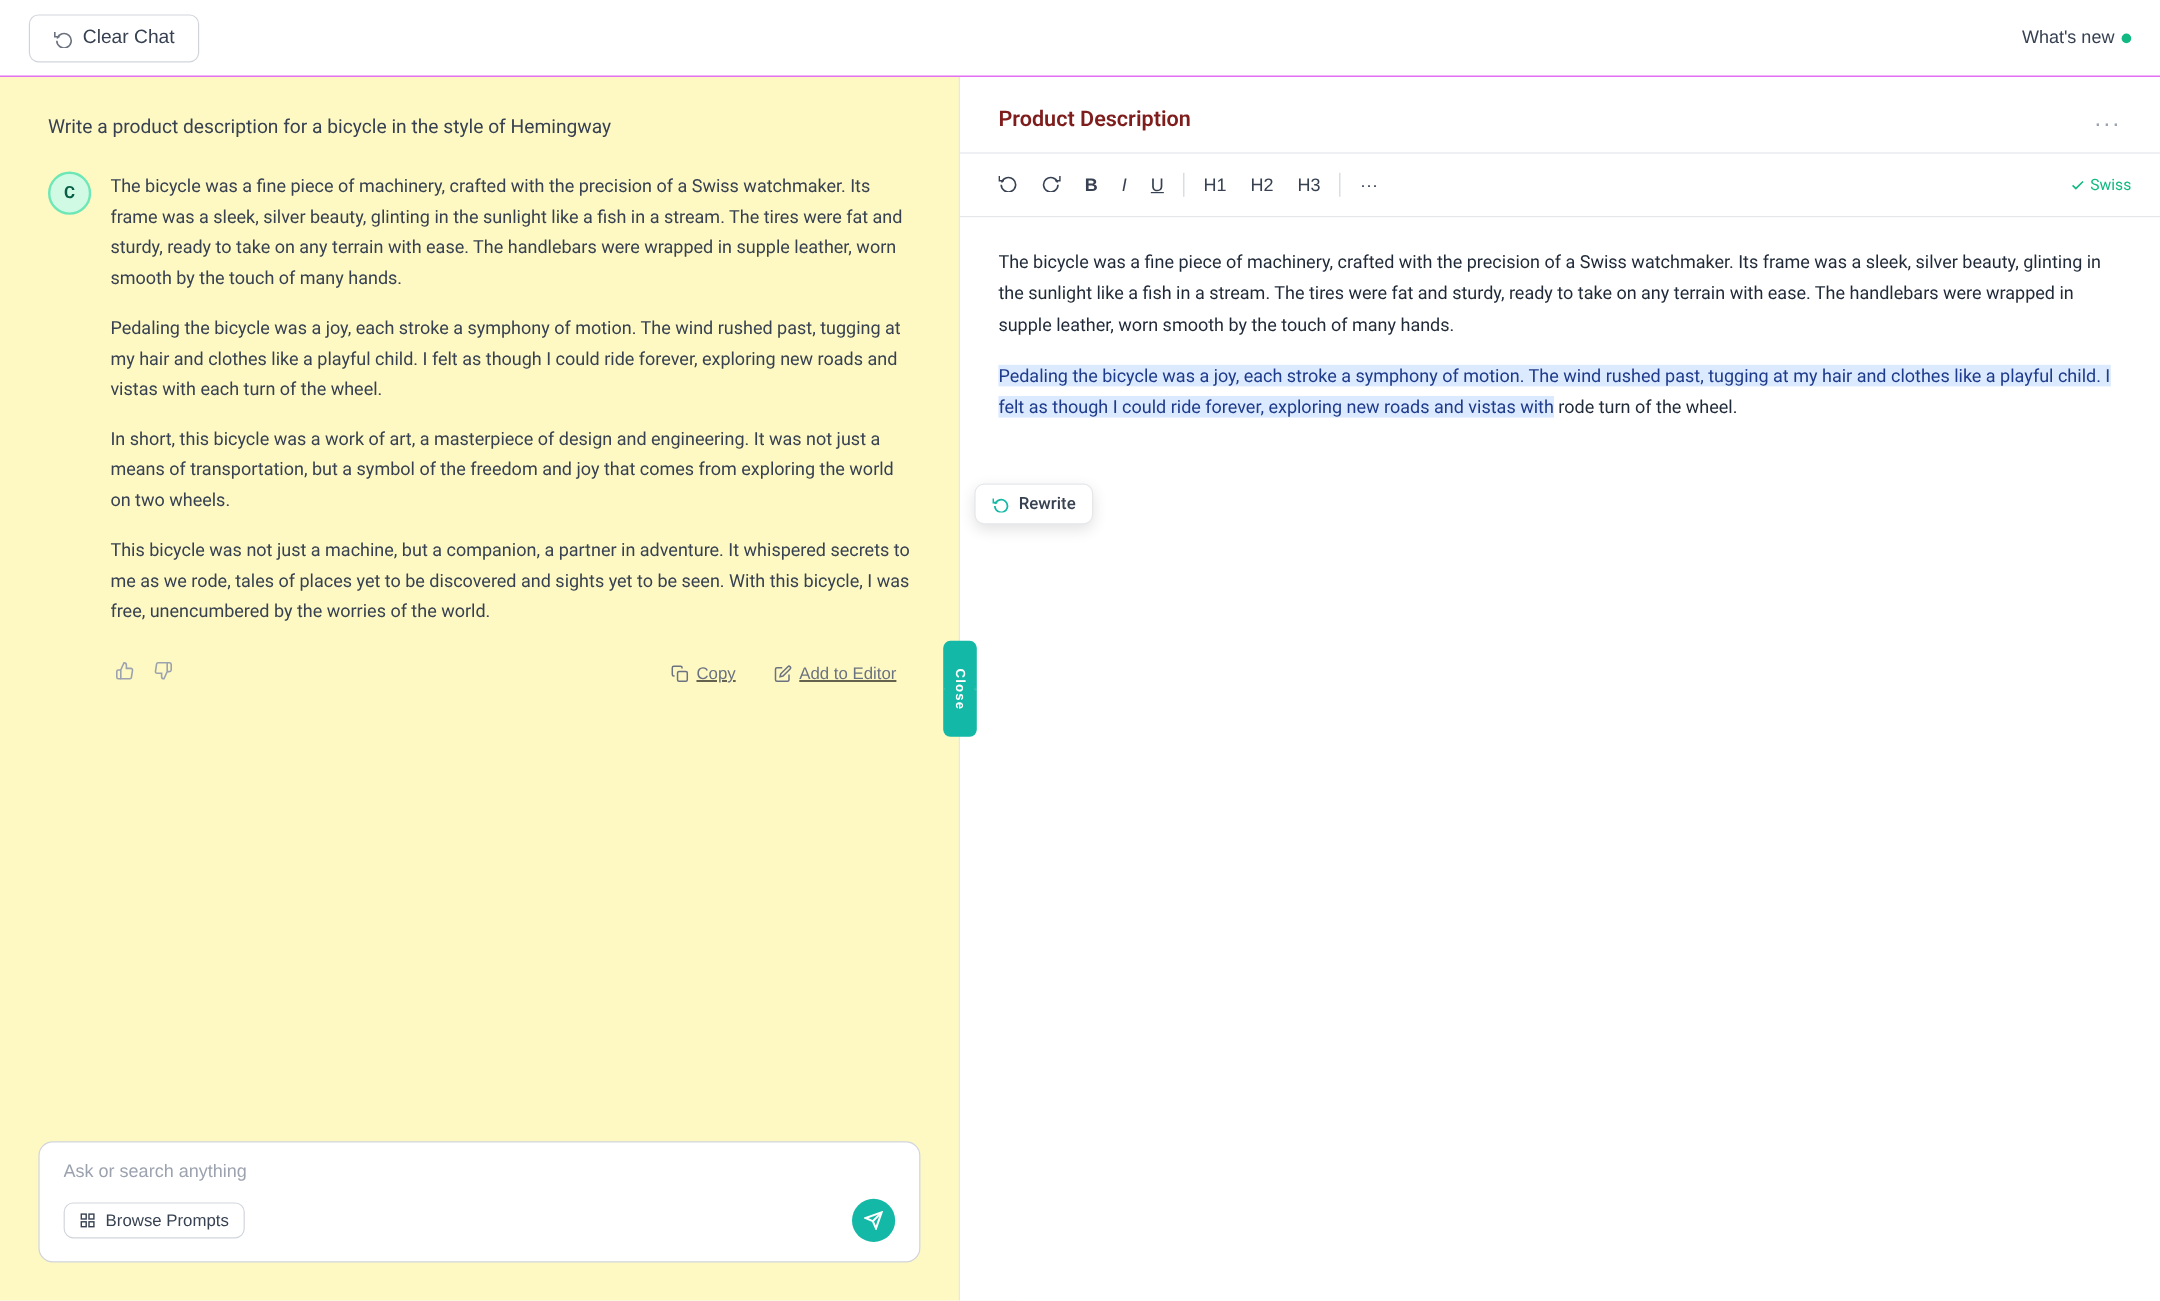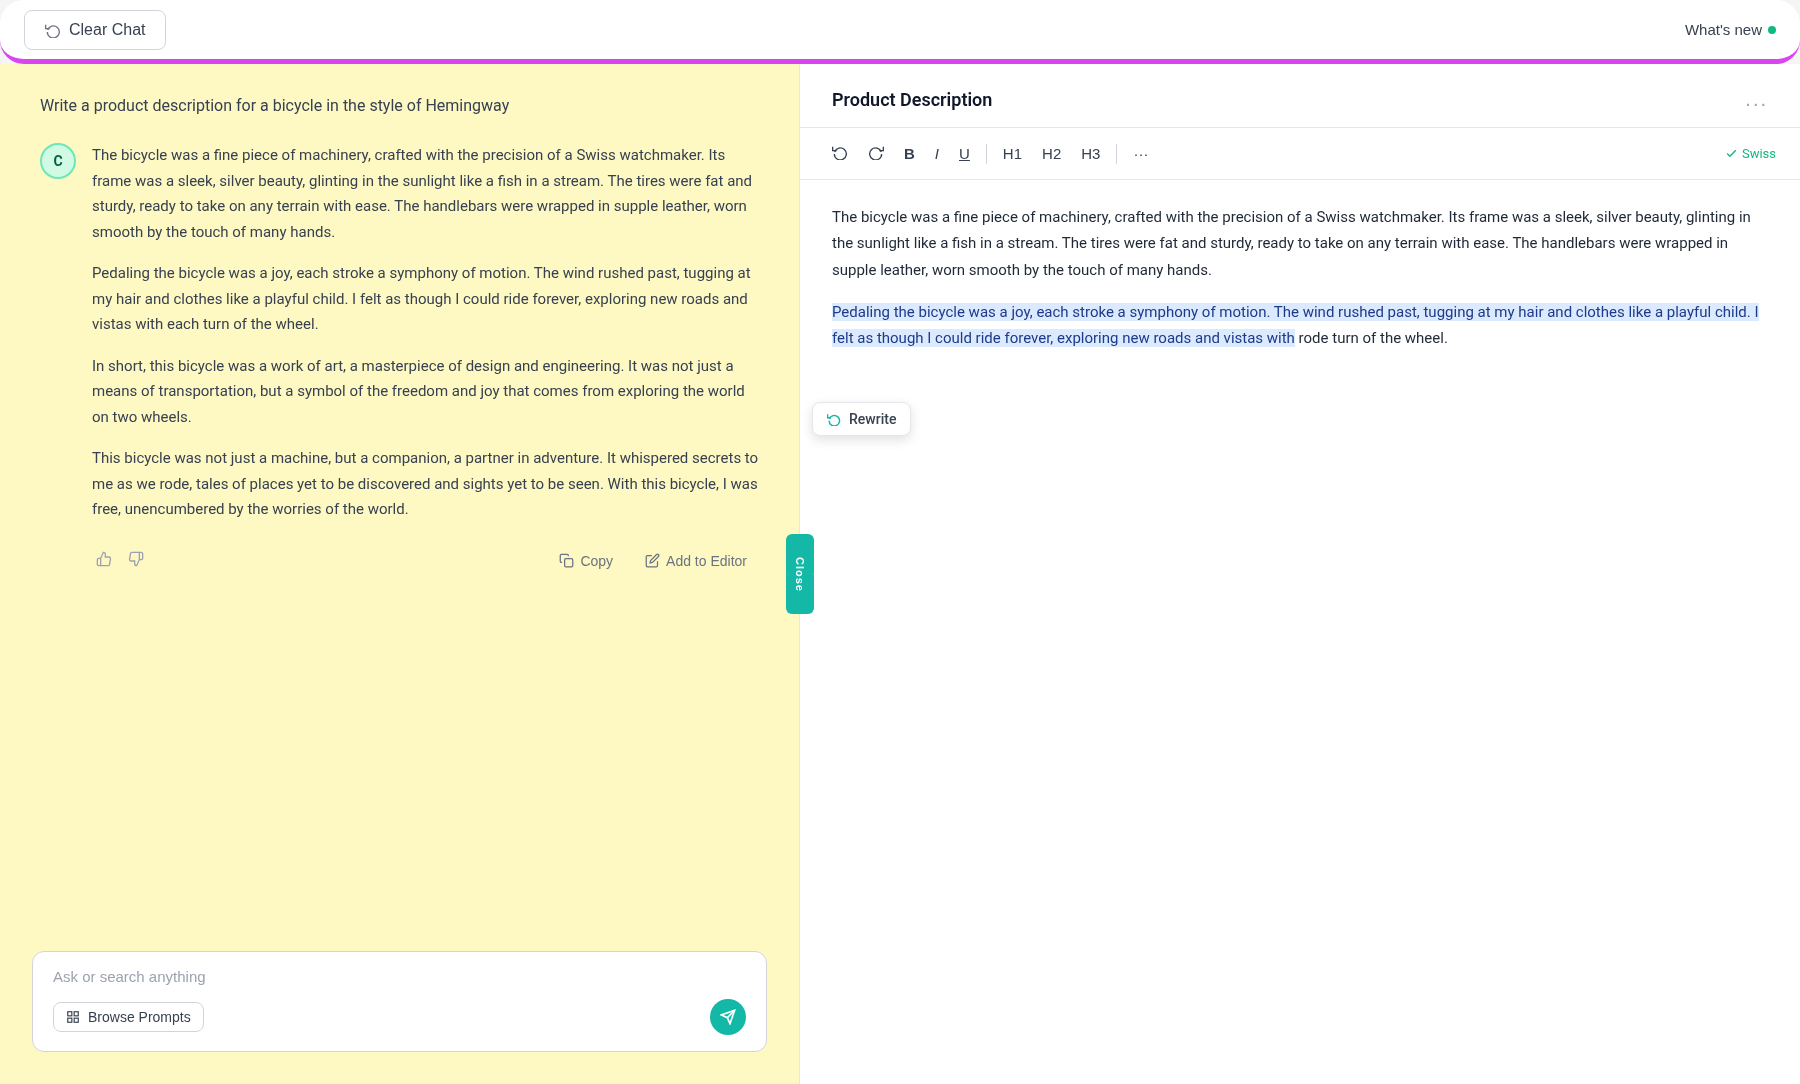--- a/index.html
+++ b/index.html
@@ -12,25 +12,24 @@
       display: flex;
       flex-direction: column;
     }
 
     
     .topbar {
       display: flex;
       align-items: center;
       justify-content: space-between;
       background: #fff;
-      border-bottom: 5px solid #d946ef;
+      border-bottom: 1px solid #d946ef;
       padding: 0 24px;
       height: 64px;
       flex-shrink: 0;
-      border-radius: 24px;
     }
     .clear-chat-btn {
       display: flex;
       align-items: center;
       gap: 8px;
       background: #fff;
       border: 1px solid #d1d5db;
       border-radius: 8px;
       padding: 10px 20px;
       font-size: 16px;
@@ -141,20 +140,21 @@
       cursor: pointer;
       color: #9ca3af;
       padding: 4px;
       border-radius: 4px;
       font-size: 16px;
     }
 
     .copy-add-actions {
       display: flex;
       gap: 8px;
+      text-decoration: underline;
     }
 
     .action-btn {
       display: flex;
       align-items: center;
       gap: 6px;
       background: none;
       border: none;
       cursor: pointer;
       font-size: 14px;
@@ -236,21 +236,21 @@
       display: flex;
       align-items: center;
       justify-content: space-between;
       padding: 24px 32px 16px;
       border-bottom: 1px solid #e5e7eb;
     }
 
     .editor-title {
       font-size: 18px;
       font-weight: 600;
-      color: #0f172a;
+      color: #7f1d1d;
     }
 
     .editor-more-btn {
       background: none;
       border: none;
       cursor: pointer;
       color: #9ca3af;
       font-size: 20px;
       letter-spacing: 2px;
     }

